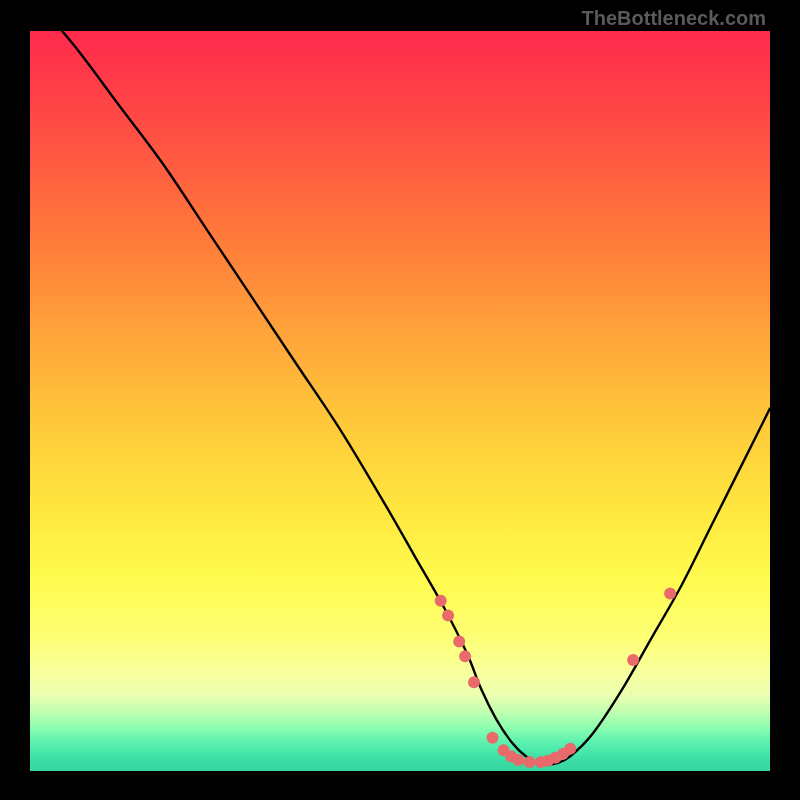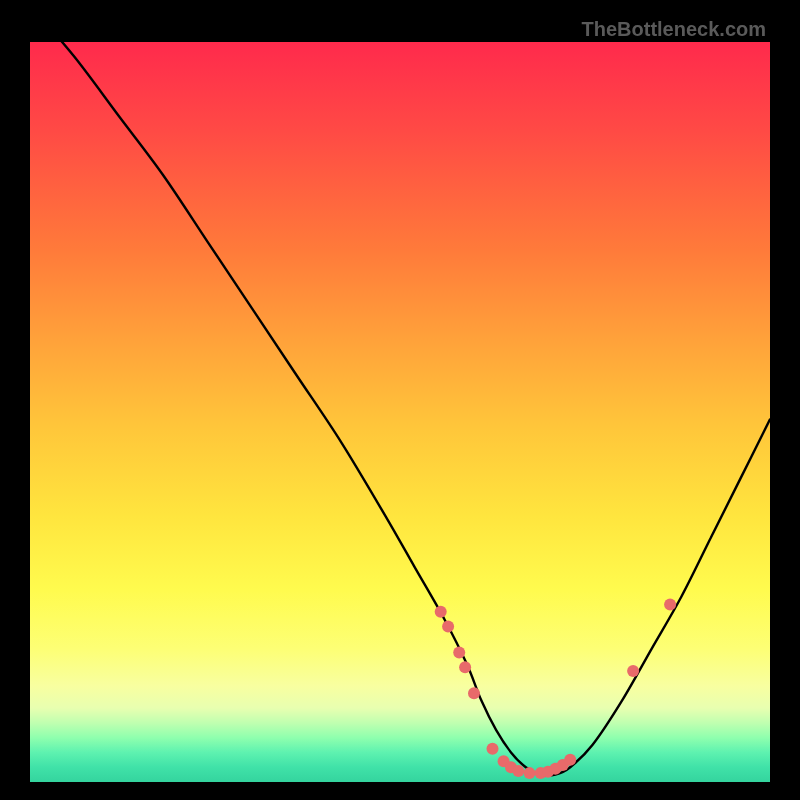--- a/index.html
+++ b/index.html
@@ -1,19 +1,19 @@
 <!DOCTYPE html>
 <html><head>
 <meta charset="utf-8">
 <style>
   * { box-sizing: border-box; margin: 0; padding: 0; }
   html, body { width: 800px; height: 800px; background: #000; overflow: hidden; }
   .frame {
     position: absolute;
-    left: 0; top: 12px;
+    left: 0; top: 1px;
     width: 800px; height: 656px;
     background: #000;
   }
   .plot-bg {
     position: absolute;
     left: 30px; top: 30px;
     width: 740px; height: 740px;
     
     background: linear-gradient(
       to bottom,

